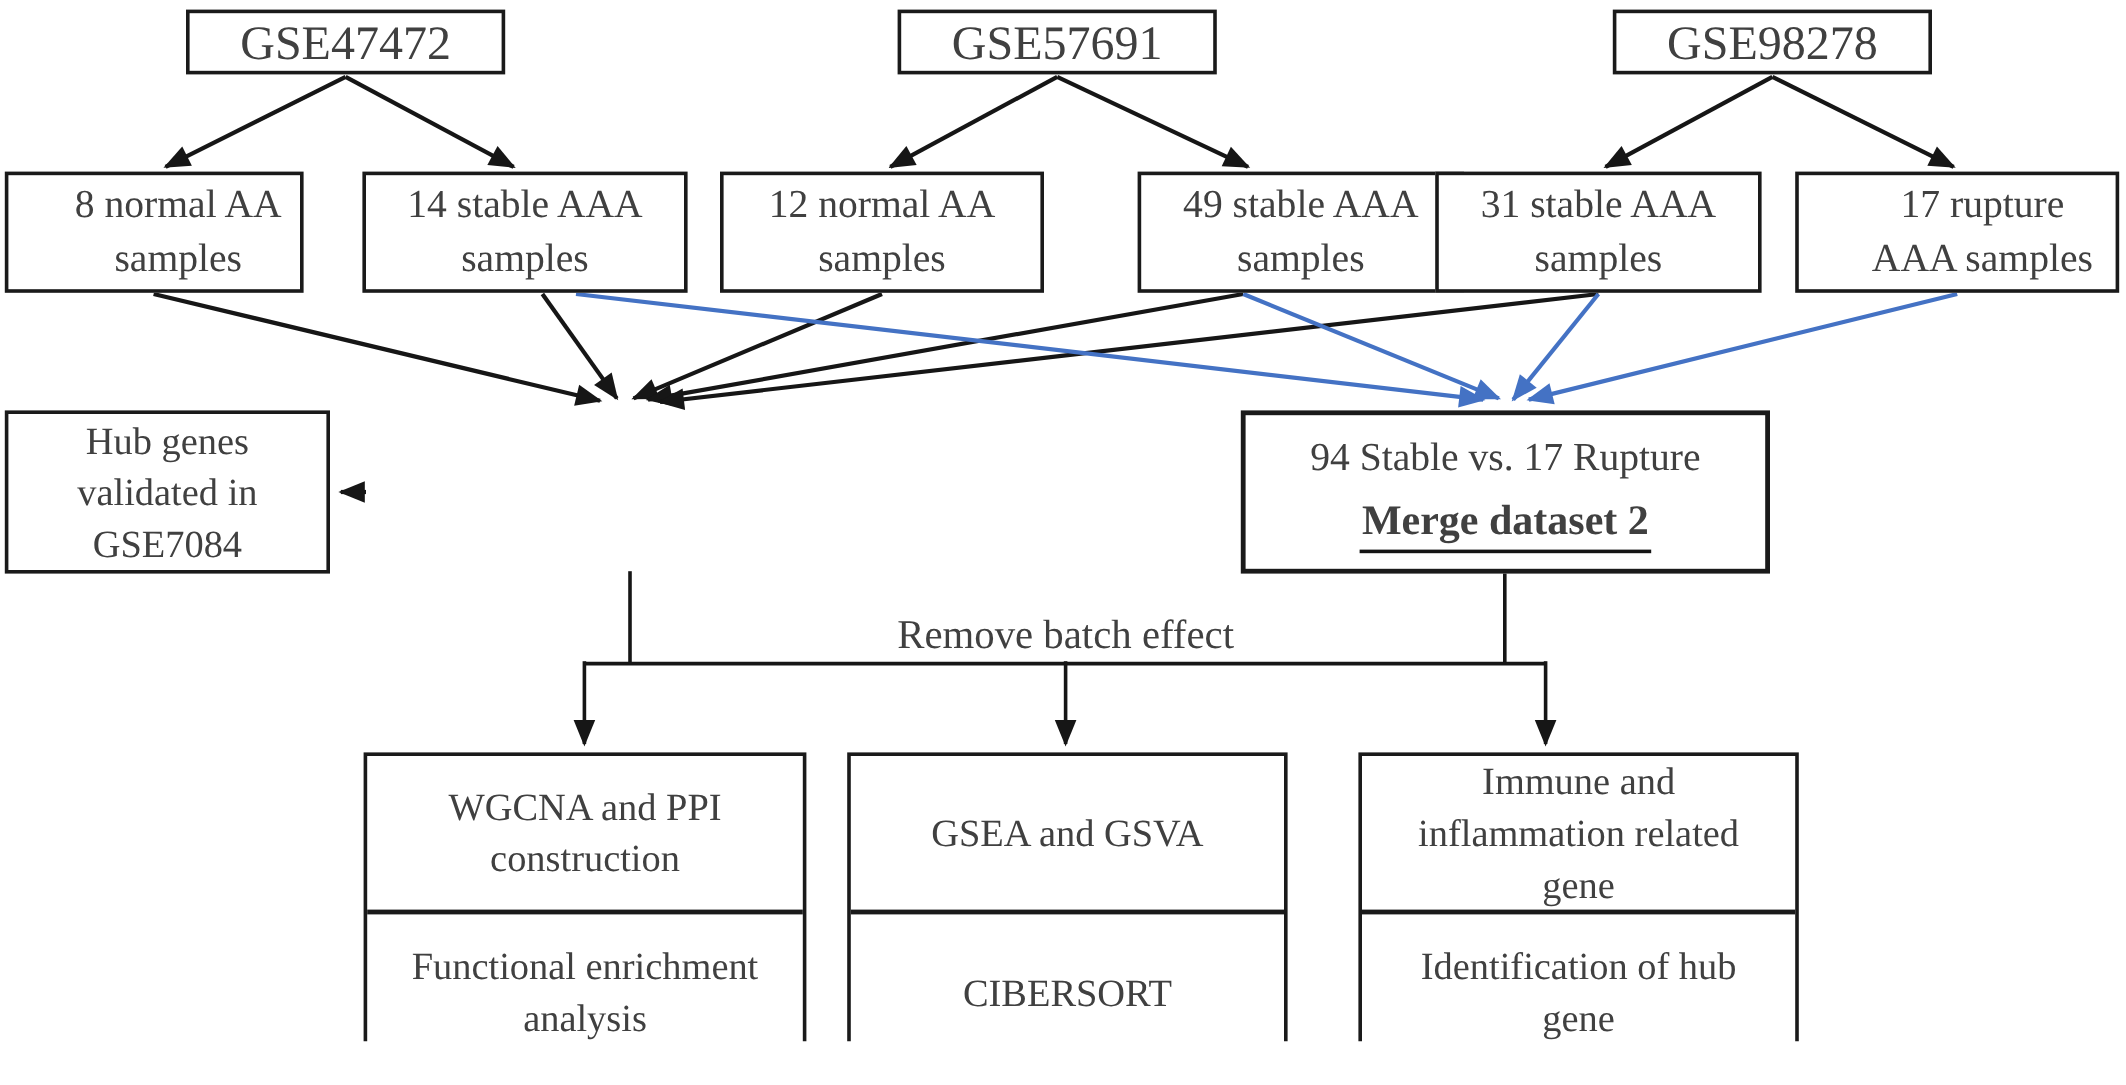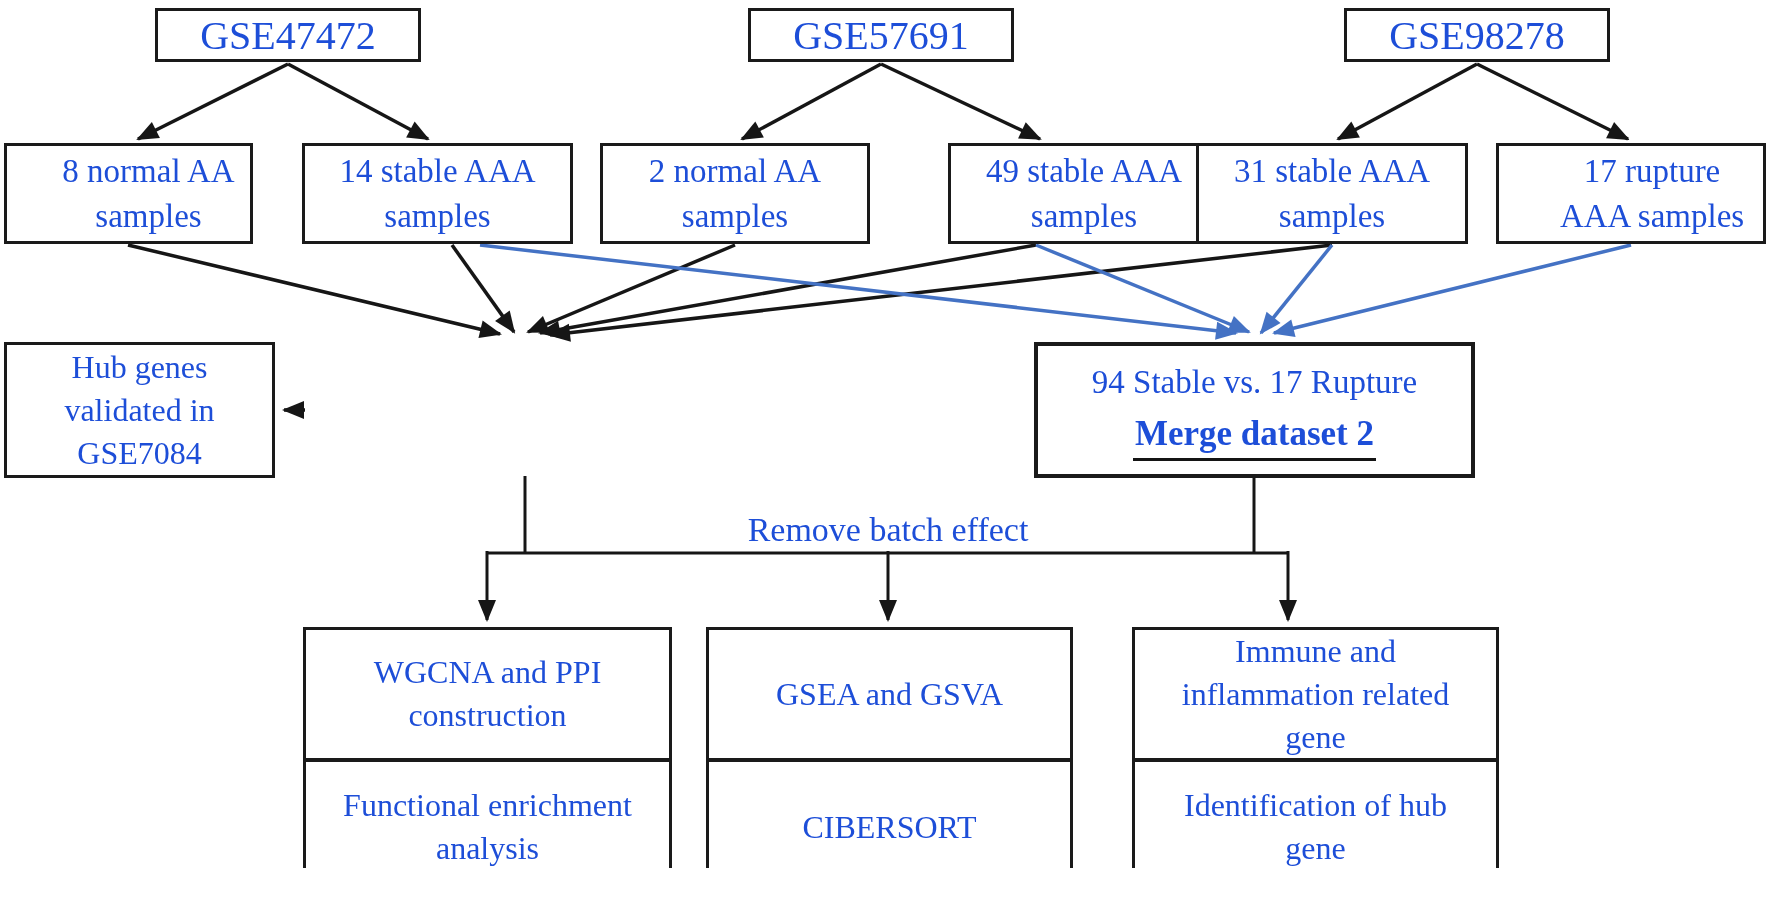--- a/index.html
+++ b/index.html
@@ -1,21 +1,21 @@
 <!DOCTYPE html>
 <html><head>
 <meta charset="utf-8">
 <style>
   html,body{margin:0;padding:0;background:#ffffff;}
   .canvas{
     position:relative;
     width:1772px;height:868px;
     background:#ffffff;
     font-family:"Liberation Serif","DejaVu Serif",serif;
-    color:#1d4ed8;
+    color:#404040;
     overflow:hidden;
   }
   .arrow-layer{position:absolute;left:0;top:0;}
   .box{
     position:absolute;
     background:#ffffff;
     border:3px solid #1a1a1a;
     display:flex;flex-direction:column;
     align-items:center;justify-content:center;
     text-align:center;
@@ -103,21 +103,21 @@
 
   <div class="box sample-box" style="left:4px;width:249px;padding-left:40px;">
     <span class="line">8 normal AA</span>
     <span class="line">samples</span>
   </div>
   <div class="box sample-box" style="left:302px;width:271px;">
     <span class="line">14 stable AAA</span>
     <span class="line">samples</span>
   </div>
   <div class="box sample-box" style="left:600px;width:270px;">
-    <span class="line">2 normal AA</span>
+    <span class="line">12 normal AA</span>
     <span class="line">samples</span>
   </div>
   <div class="box sample-box" style="left:948px;width:272px;">
     <span class="line">49 stable AAA</span>
     <span class="line">samples</span>
   </div>
   <div class="box sample-box" style="left:1196px;width:272px;">
     <span class="line">31 stable AAA</span>
     <span class="line">samples</span>
   </div>

